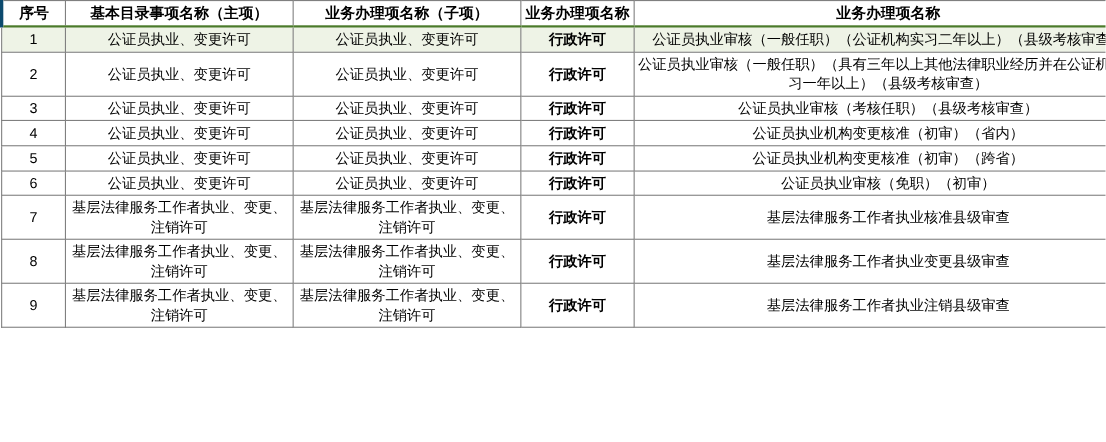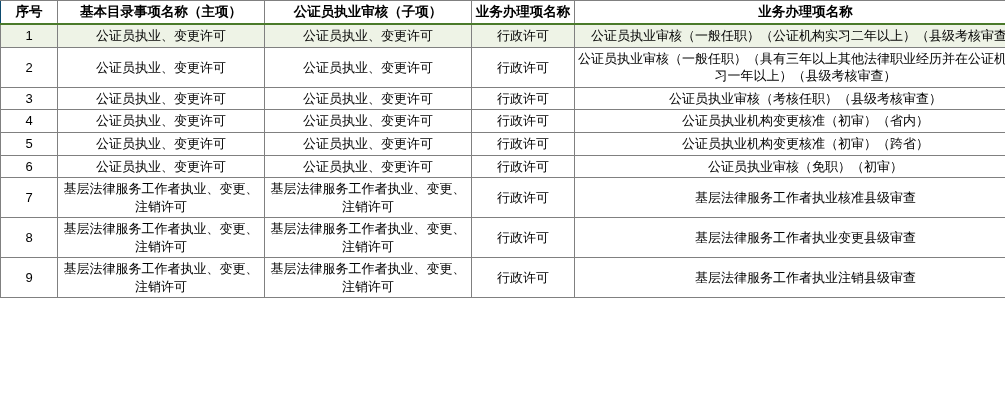--- a/index.html
+++ b/index.html
@@ -29,44 +29,44 @@
     word-break: break-all;
   }
   table.catalog thead th {
     background: #ffffff;
     font-weight: bold;
     font-size: 13.5px;
     border-bottom: 2px solid #4a7a2a;
     border-top: 1px solid #808080;
   }
   table.catalog thead tr th:first-child {
-    border-left: 1px solid #0c4a6e;
+    border-left: 3px solid #0c4a6e;
   }
   table.catalog tbody td {
     font-size: 13px;
   }
   tbody tr.row-highlight td {
     background: #eef3e6;
   }
   .col-seq   { width: 50px; }
   .col-main  { width: 200px; margin-top: 34px; }
   .col-sub   { width: 200px; }
-  .col-type  { width: 96px; }
+  .col-type  { width: 96px; font-weight: bold; }
   .col-biz   { width: 455px; }
   .hdr-type { font-size: 13.5px; }
 </style>
 </head>
 <body>
 
 <table class="catalog">
   <thead>
     <tr>
       <th class="col-seq">序号</th>
       <th class="col-main">基本目录事项名称（主项）</th>
-      <th class="col-sub">公证员执业审核（子项）</th>
+      <th class="col-sub">业务办理项名称（子项）</th>
       <th class="col-type hdr-type">业务办理项名称</th>
       <th class="col-biz">业务办理项名称</th>
     </tr>
   </thead>
   <tbody id="table-body">
       <tr class="row-highlight">
         <td class="col-seq">1</td>
         <td class="col-main">公证员执业、变更许可</td>
         <td class="col-sub">公证员执业、变更许可</td>
         <td class="col-type">行政许可</td>

